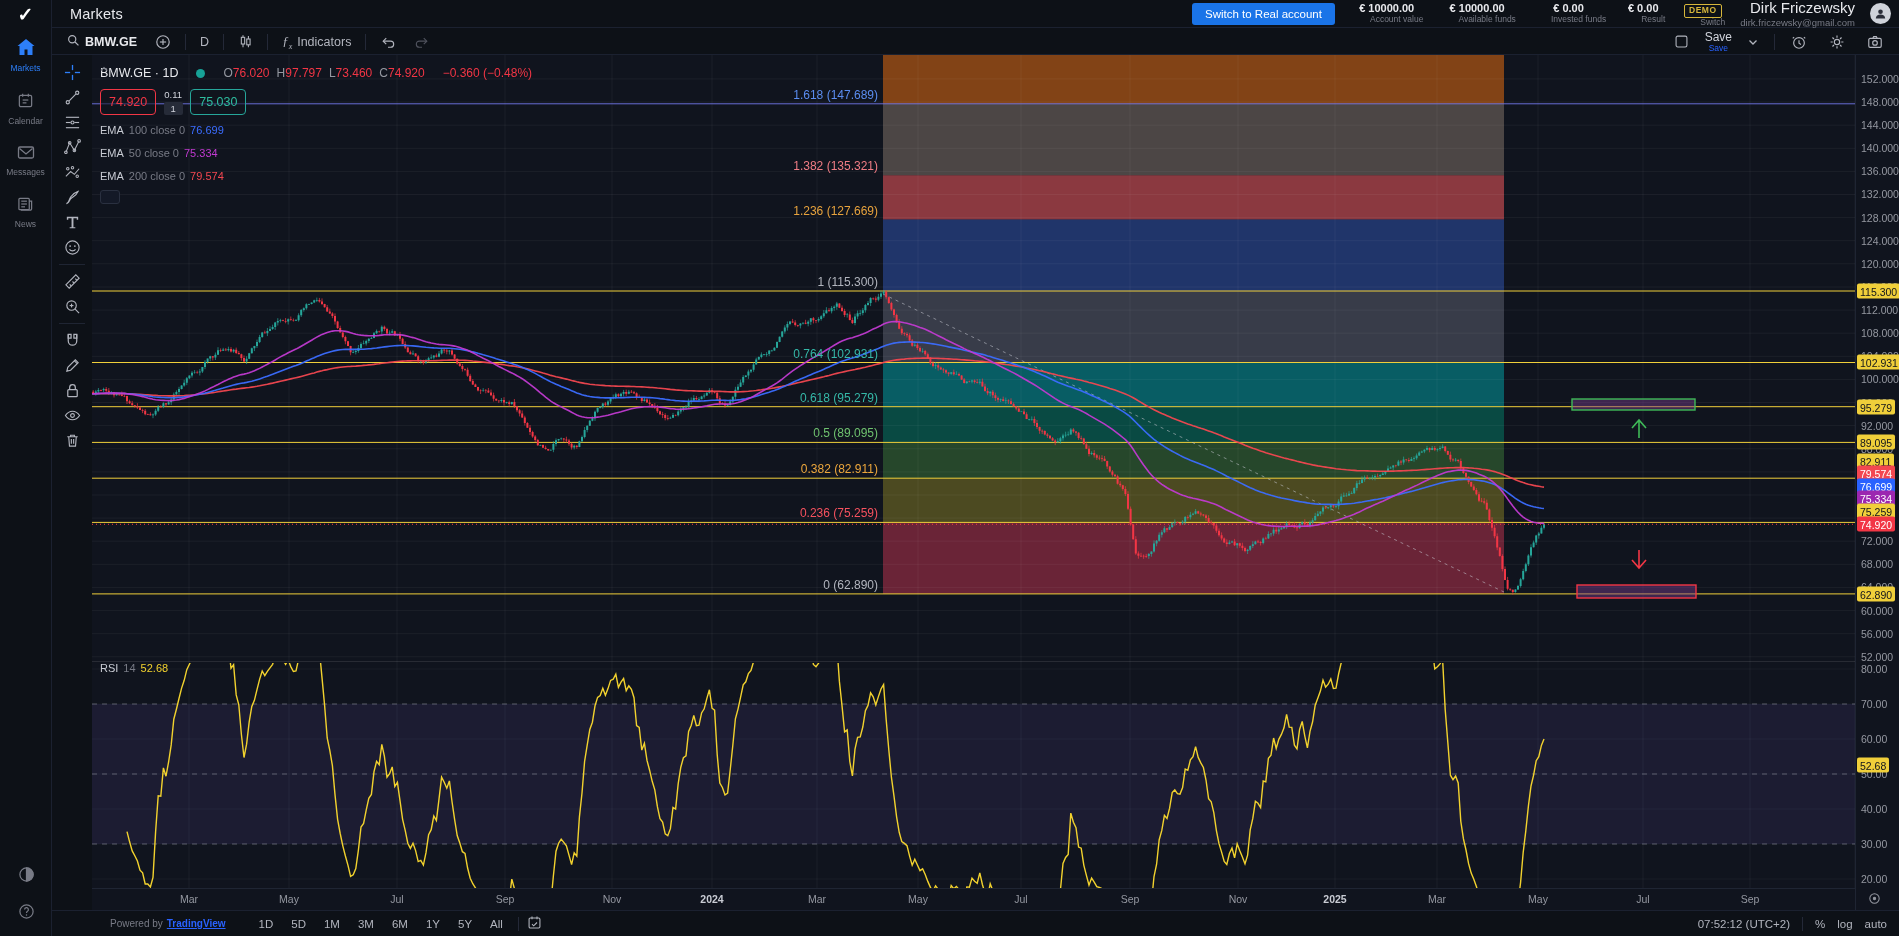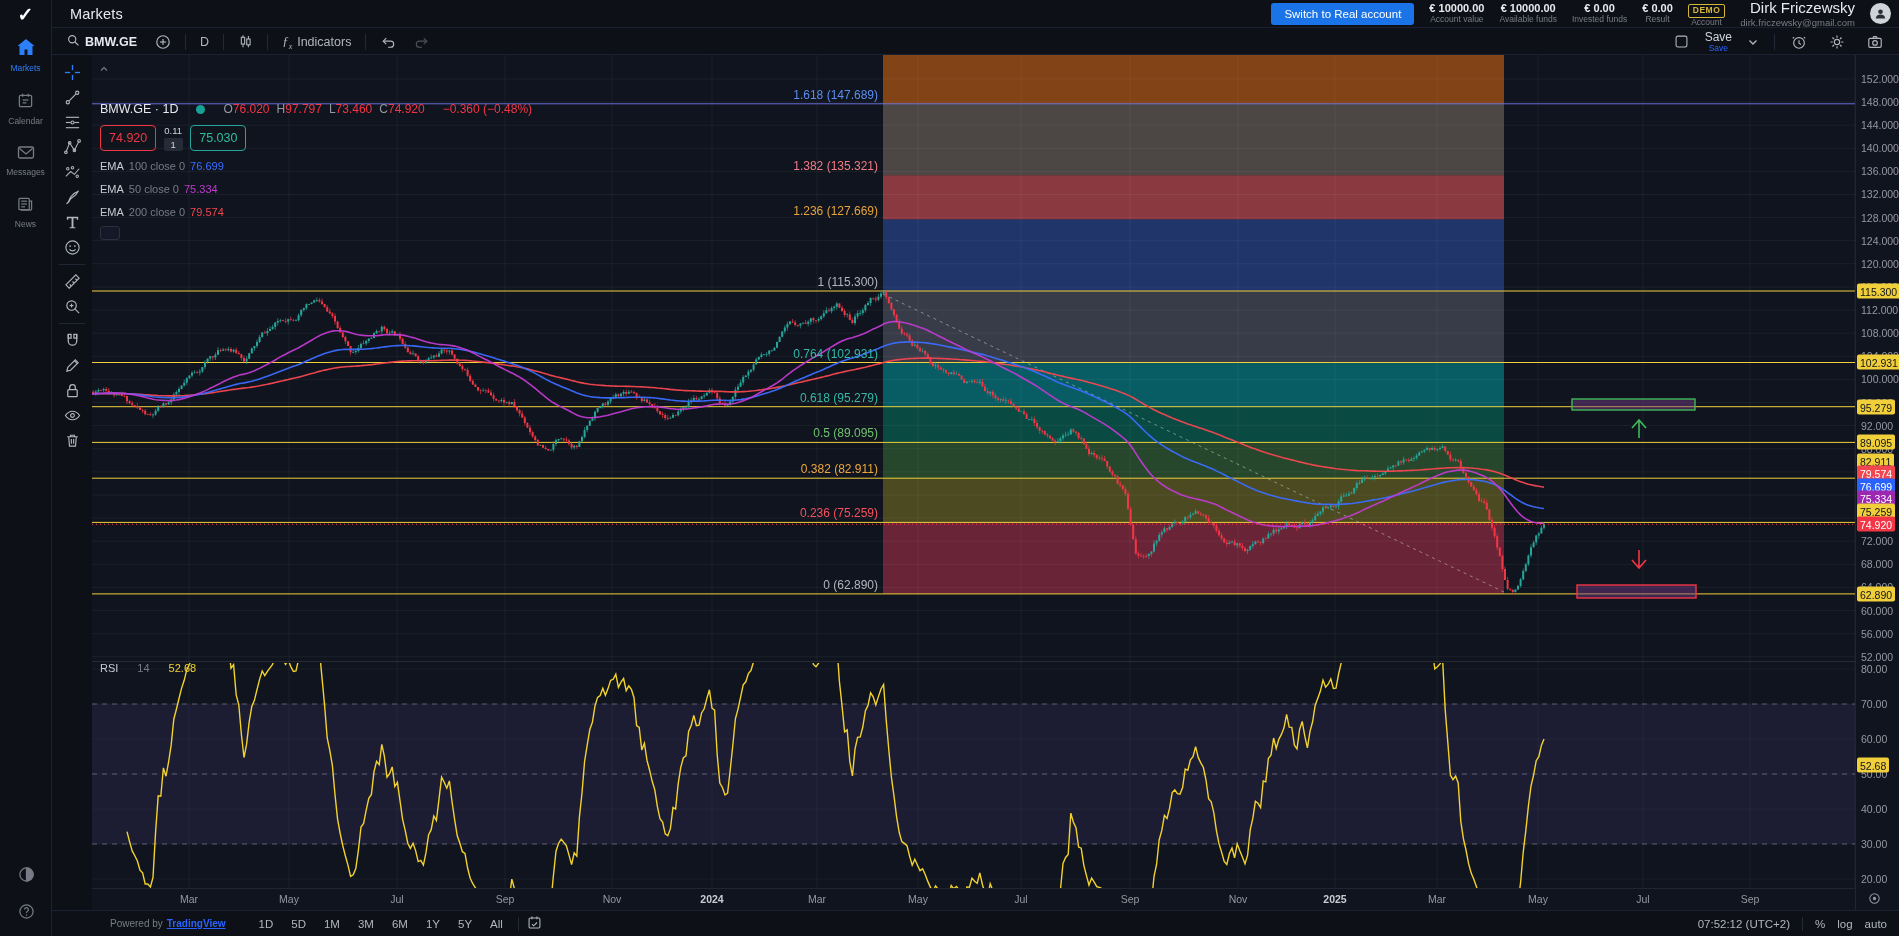--- a/index.html
+++ b/index.html
@@ -14,21 +14,21 @@
   .nav-item.active { color:#2d7ff9; }
   .nav-bottom { position:absolute; bottom:0; left:0; width:52px; display:flex; flex-direction:column; align-items:center; gap:16px; padding-bottom:12px; color:#787b86; }
 
   
   .topbar { position:absolute; left:52px; top:0; width:1847px; height:28px; border-bottom:1px solid #1b2130; display:flex; align-items:center; z-index:25; background:#0d1117; }
   .page-title { font-size:14.5px; color:#e8e9ed; margin-left:18px; letter-spacing:0.2px; }
   .topbar-right { margin-left:auto; display:flex; align-items:center; gap:15px; padding-right:8px; }
   .switch-btn { background:#1a74e8; border:none; color:#fff; font-size:11.5px; font-family:inherit; padding:5px 13px; border-radius:3px; cursor:pointer; }
   .stat { text-align:center; line-height:1.15; }
   .stat .v { font-size:11px; font-weight:bold; color:#e8e9ed; }
-  .stat .l { font-size:8.5px; color:#787b86; }
+  .stat .l { font-size:8.5px; color:#787b86;margin-left:20px; }
   .demo-chip { display:inline-block; border:1px solid #d6b63b; color:#d6b63b; font-size:8.5px; font-weight:bold; padding:1px 4px; border-radius:2px; letter-spacing:0.5px; }
   .userbox { text-align:right; line-height:1.2; }
   .userbox .name { font-size:15px; color:#e8e9ed; }
   .userbox .email { font-size:9.5px; color:#787b86; }
   .avatar { width:21px; height:21px; border-radius:50%; background:#cfd3da; display:flex; align-items:center; justify-content:center; color:#2a2e39; }
 
   
   .chart-toolbar { position:absolute; left:52px; top:29px; width:1847px; height:26px; border-bottom:1px solid #1b2130; display:flex; align-items:center; font-size:12.5px; color:#b2b5be; z-index:25; background:#0d1117; }
   .ct-group { display:flex; align-items:center; gap:6px; padding:0 8px; }
   .ct-sep { width:1px; height:16px; background:#242938; }
@@ -45,39 +45,39 @@
   .tool { width:32px; height:25px; display:flex; align-items:center; justify-content:center; color:#b2b5be; cursor:pointer; border-radius:3px; }
   .tool.active { color:#2d7ff9; }
   .tool-sep { width:26px; border-top:1px solid #1f2533; margin:4px 0; }
   .collapse-chevron { position:absolute; left:45px; top:412px; color:#787b86; z-index:22; cursor:pointer; }
 
   
   .plot { position:absolute; left:92px; top:55px; width:1763px; height:833px; background:#10141e; z-index:1; }
   .plot svg { position:absolute; left:0; top:0; }
 
   .legend { position:absolute; left:8px; top:11px; z-index:5; }
-  .lrow1 { display:flex; align-items:center; gap:18px; font-size:12.5px;margin-top:36px; }
+  .lrow1 { display:flex; align-items:center; gap:18px; font-size:12.5px; }
   .lsym { color:#e8e9ed; cursor:pointer; }
   .ldot { width:9px; height:9px; border-radius:50%; background:#17a297; display:inline-block; }
   .ohlc { display:flex; gap:7px; font-size:12px; }
   .ohlc .k { color:#9598a1; }
   .ohlc .v { color:#f23645; }
   .lchange { font-size:12px; color:#f23645; }
   .trade-row { display:flex; align-items:stretch; margin-top:9px; }
   .trade-btn { min-width:54px; padding:5px 8px; border-radius:4px; font-size:12.5px; font-family:inherit; background:rgba(16,20,30,0.55); cursor:pointer; text-align:center; }
   .sell-btn { border:1px solid #f23645; color:#f23645; }
   .buy-btn { border:1px solid #26a69a; color:#2ebd9f; }
   .trade-mid { display:flex; flex-direction:column; align-items:center; justify-content:center; gap:2px; width:34px; }
   .spread { font-size:9.5px; color:#d1d4dc; }
   .qty-chip { font-size:9.5px; color:#d1d4dc; background:#262b38; border-radius:2px; padding:1px 7px; }
   .ind-row { display:flex; gap:5px; font-size:11px; margin-top:6px; height:17px; align-items:center; }
   .ind-row .nm { color:#c9ccd4; }
   .ind-row .pr { color:#787b86; }
   .legend-collapse { margin-top:6px; width:20px; height:14px; border:1px solid #2a3040; background:#141927; border-radius:3px; display:flex; align-items:center; justify-content:center; color:#787b86; cursor:pointer; }
-  .rsi-legend { position:absolute; left:8px; top:607px; z-index:5; display:flex; gap:19px; font-size:11px; align-items:center; }
+  .rsi-legend { position:absolute; left:8px; top:607px; z-index:5; display:flex; gap:5px; font-size:11px; align-items:center; }
   .rsi-legend .nm { color:#c9ccd4; } .rsi-legend .pr { color:#787b86; } .rsi-legend .vv { color:#f2d22e; }
 
   
   .time-axis { position:absolute; left:92px; top:888px; width:1763px; height:22px; border-top:1px solid #1f2533; z-index:4; background:#10141e; }
   .t-label { position:absolute; top:4px; transform:translateX(-50%); font-size:10.5px; color:#9598a1; }
   .t-label.bold { font-weight:bold; color:#c9ccd4; }
   .price-axis { position:absolute; left:1855px; top:55px; width:44px; height:855px; border-left:1px solid #1f2533; background:#10141e; z-index:4; }
   .pa-label { position:absolute; left:5px; transform:translateY(-50%); font-size:10.5px; color:#9598a1; white-space:nowrap; }
   .pa-chip { position:absolute; left:1px; transform:translateY(-50%); font-size:10.5px; padding:1.5px 3px; border-radius:2px; white-space:nowrap; z-index:3; }
   .axis-gear { position:absolute; left:12px; top:836px; color:#9598a1; }
@@ -162,21 +162,21 @@
           <div class="v">€ 0.00</div>
           <div class="l">Invested funds</div>
         </div>
         <div class="stat">
           <div class="v">€ 0.00</div>
           <div class="l">Result</div>
         </div>
       </div>
     <div class="stat">
       <div><span class="demo-chip">DEMO</span></div>
-      <div class="l">Account</div>
+      <div class="l">Switch</div>
     </div>
     <div class="userbox">
       <div class="name">Dirk Friczewsky</div>
       <div class="email">dirk.friczewsky@gmail.com</div>
     </div>
     <div class="avatar">
         <svg width="13" height="13" viewBox="0 0 18 18" fill="currentColor">
           <circle cx="9" cy="6.5" r="3.2"></circle>
           <path d="M2.5 16c0-3.6 2.9-5.5 6.5-5.5s6.5 1.9 6.5 5.5z"></path>
         </svg>

